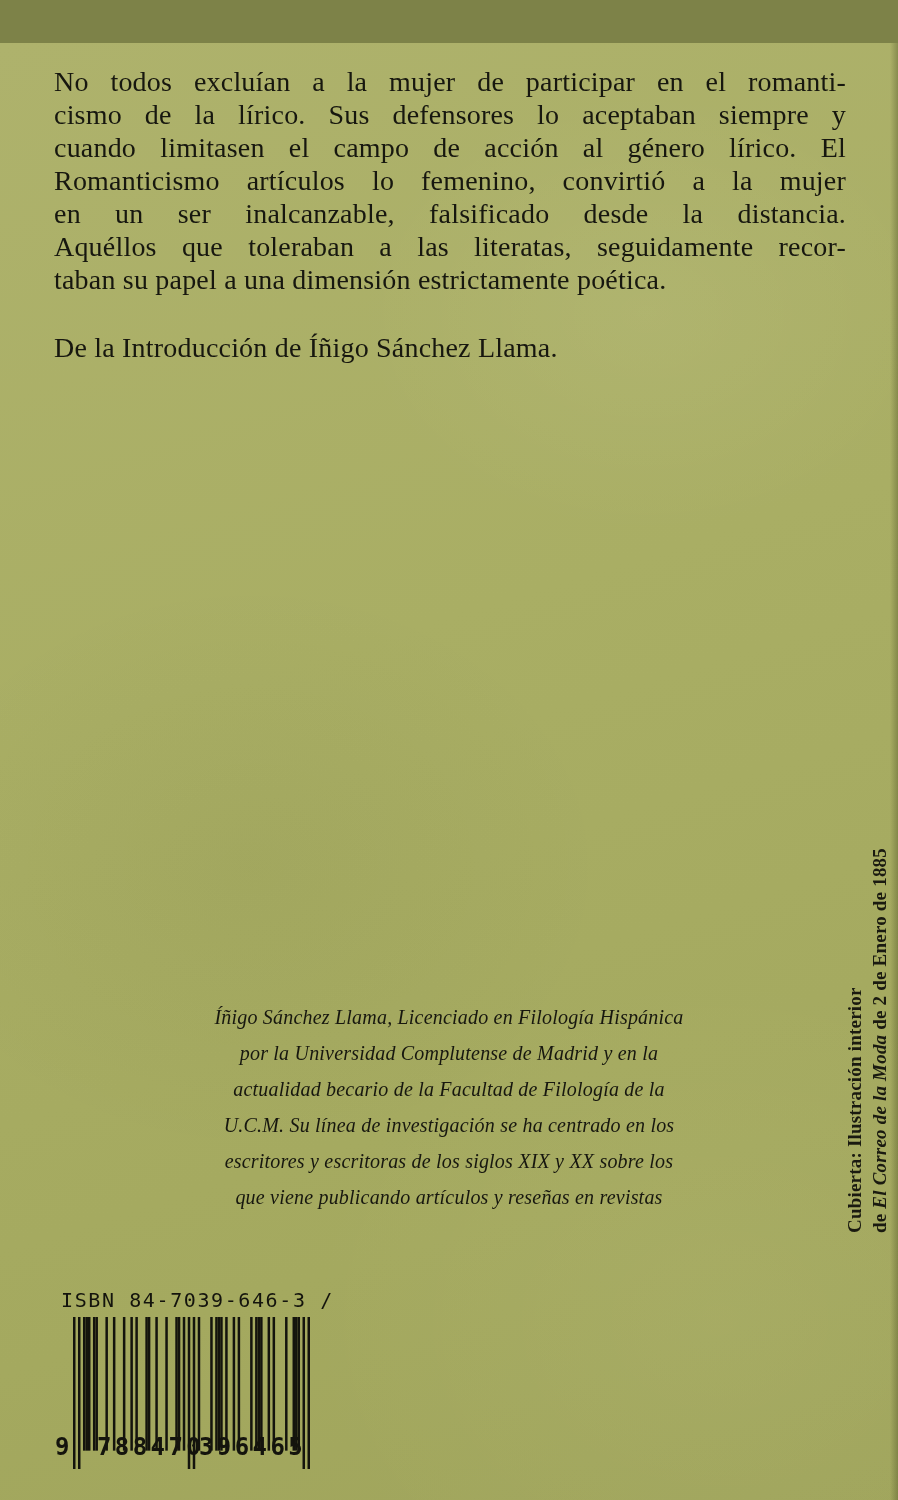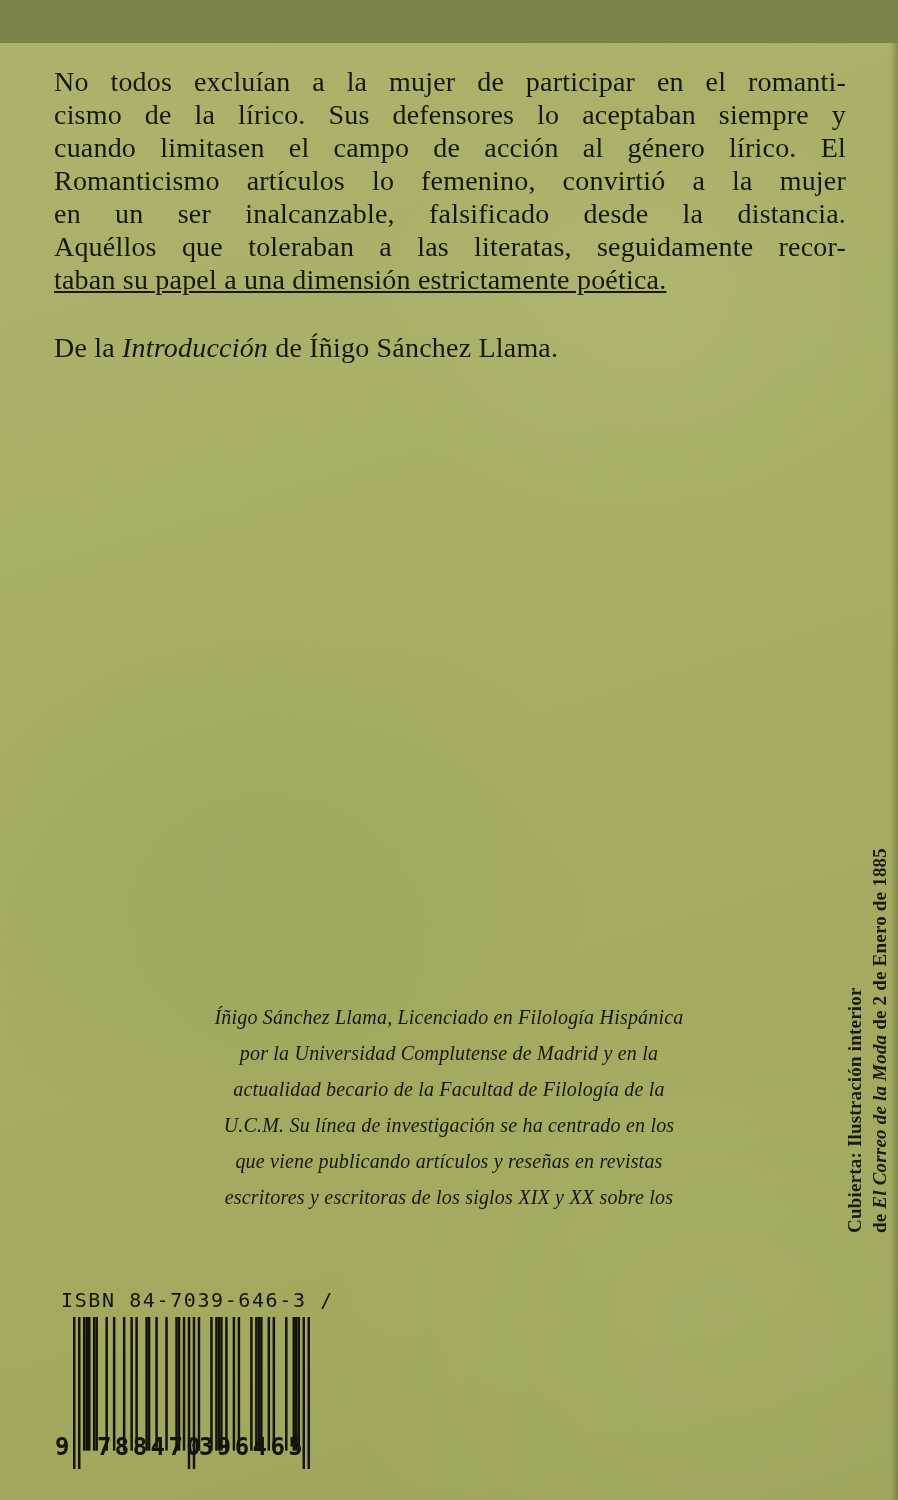--- a/index.html
+++ b/index.html
@@ -30,29 +30,28 @@
     font-size:28px;line-height:33px;
     letter-spacing:0.2px;
   }
   .synopsis .jline{
     text-align:justify;
     text-align-last:justify;
     white-space:normal;
   }
   .synopsis .jline.last{
     text-align-last:left;
-    text-decoration:underline;
   }
 
   
   .attribution{
     position:absolute;left:54px;top:288px;margin:0;
     font-size:28px;line-height:33px;letter-spacing:0.2px;
   }
-  .attribution .it{font-style:italic;}
+  .attribution .it{}
 
   
   .bio{
     position:absolute;left:40px;top:956px;width:818px;
     font-size:20px;line-height:36px;
     font-style:italic;
     text-align:center;
     letter-spacing:0.2px;
   }
 
@@ -113,22 +112,22 @@
     <div class="jline last">taban su papel a una dimensión estrictamente poética.</div>
   </section>
 
   <p class="attribution"><span>De la </span><span class="it">Introducción</span><span> de Íñigo Sánchez Llama.</span></p>
 
   <section class="bio">
     <div>Íñigo Sánchez Llama, Licenciado en Filología Hispánica</div>
     <div>por la Universidad Complutense de Madrid y en la</div>
     <div>actualidad becario de la Facultad de Filología de la</div>
     <div>U.C.M. Su línea de investigación se ha centrado en los</div>
+    <div>escritores y escritoras de los siglos XIX y XX sobre los</div>
     <div>que viene publicando artículos y reseñas en revistas</div>
-    <div>escritores y escritoras de los siglos XIX y XX sobre los</div>
   </section>
 
   <div class="isbn-line">ISBN 84-7039-646-3 /</div>
 
   <div class="barcode">
     <svg id="bars" viewBox="0 0 95 58" preserveAspectRatio="none">
         <rect x="0" y="0" width="1" height="58" fill="#14140d"></rect>
         <rect x="2" y="0" width="1" height="58" fill="#14140d"></rect>
         <rect x="4" y="0" width="1" height="51" fill="#14140d"></rect>
         <rect x="5" y="0" width="1" height="51" fill="#14140d"></rect>

